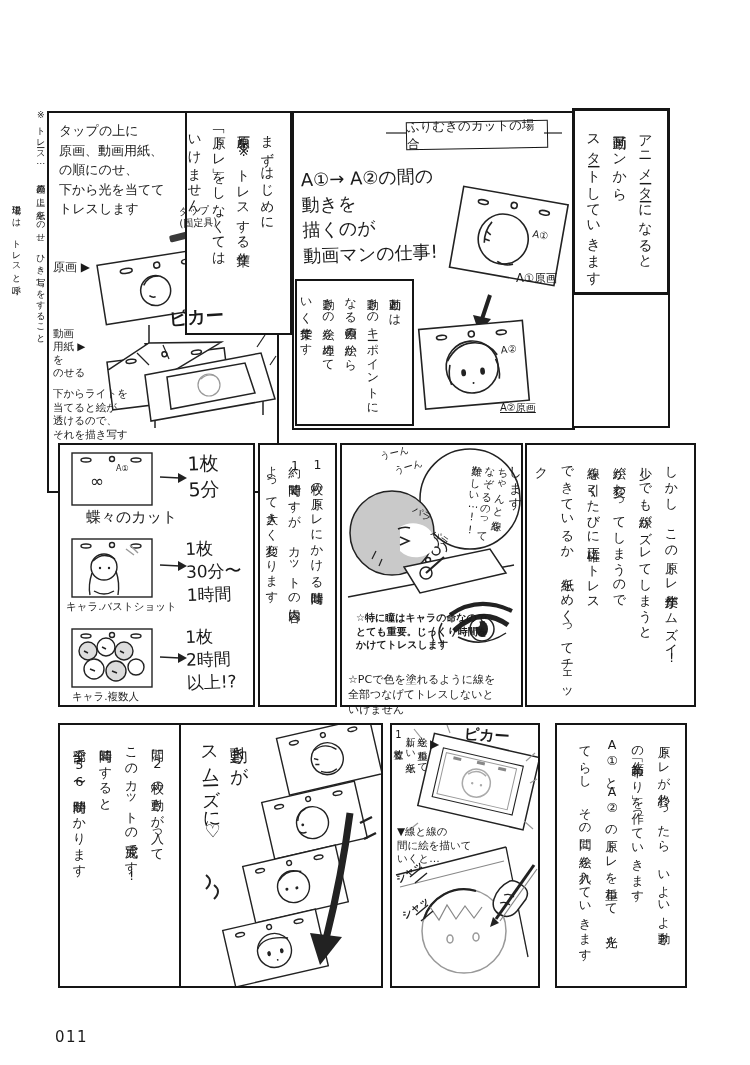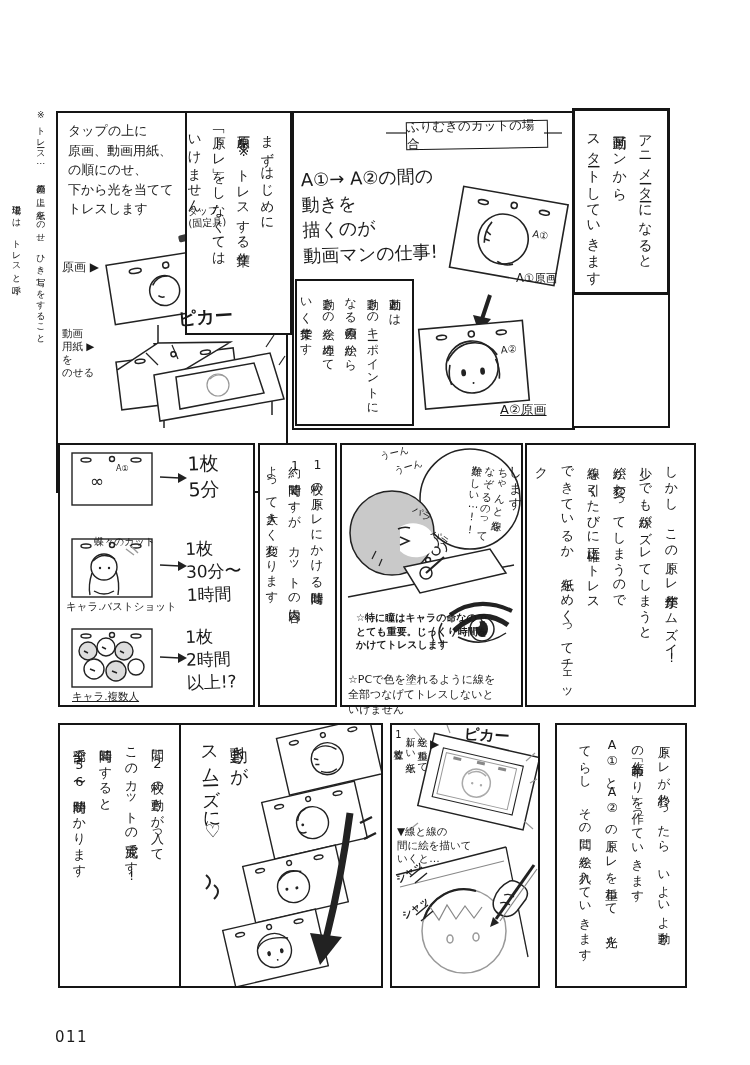--- a/index.html
+++ b/index.html
@@ -9,21 +9,21 @@
   .panel{position:absolute;border:2px solid #151515;background:#fff;box-sizing:border-box;}
   .vbox{writing-mode:vertical-rl;text-orientation:upright;white-space:pre-line;letter-spacing:1px;}
   .pre{white-space:pre-line;}
   .hand{line-height:1.35;}
   .sfx{font-weight:bold;}
   svg{position:absolute;left:0;top:0;}
   .txt{position:absolute;z-index:2;}
   
   #side-note{left:31px;top:110px;width:28px;height:335px;font-size:9px;line-height:1.35;}
   #side-note .c2{margin-top:88px;}
-  #panel-haratore{left:56px;top:111px;width:232px;height:382px;text-decoration:underline;}
+  #panel-haratore{left:47px;top:111px;width:232px;height:382px;text-decoration:underline;}
   #panel-must{left:185px;top:111px;width:107px;height:224px;border-width:2.5px;}
   #must-text{right:10px;top:12px;height:200px;font-size:13.5px;line-height:1.8;}
   #panel-furimuki{left:292px;top:111px;width:283px;height:319px;}
   #panel-intro{left:572px;top:108px;width:98px;height:187px;border-width:3px;}
   #intro-text{right:9px;top:14px;height:160px;font-size:14px;line-height:1.85;}
   #panel-blank{left:572px;top:293px;width:98px;height:135px;}
   
   #panel-times{left:58px;top:443px;width:197px;height:264px;}
   #panel-duration{left:258px;top:443px;width:79px;height:264px;}
   #duration-text{right:7px;top:12px;height:240px;font-size:12.5px;line-height:1.8;}
@@ -94,20 +94,24 @@
 の順にのせ、
 下から光を当てて
 トレスします</div>
     <div class="txt pre hand" style="left:130px;top:92px;font-size:10px;line-height:1.15;transform:rotate(-3deg);">タップ
 (固定具)</div>
     <div class="txt pre hand" style="left:4px;top:146px;font-size:12px;">原画 ▶</div>
     <div class="txt pre hand" style="left:4px;top:214px;font-size:10.5px;line-height:1.25;">動画
 用紙 ▶
 を
 のせる</div>
+    <div class="txt pre hand" style="left:4px;top:274px;font-size:10.5px;line-height:1.3;">下からライトを
+当てると絵が
+透けるので、
+それを描き写す</div>
     <div class="txt sfx hand" style="left:120px;top:192px;font-size:18px;transform:rotate(-4deg);">ピカー</div>
   </div>
 
   <div id="panel-must" class="panel">
     <div id="must-text" class="abs vbox">まずはじめに
 原画を※トレスする作業
 「原トレ」をしなくては
 いけません</div>
   </div>
 
@@ -143,21 +147,21 @@
         <text x="238" y="120" transform="rotate(10 215 122)" font-size="10" fill="#222" stroke="none">A①</text>
         <text x="208" y="243" transform="rotate(-5 178 252)" font-size="10" fill="#222" stroke="none">A②</text>
       </g>
     </svg>
     <div class="txt hand" style="left:112px;top:8px;width:140px;height:26px;border:1.5px solid #151515;font-size:12.5px;display:flex;align-items:center;justify-content:center;transform:rotate(-1deg);">ふりむきのカットの場合</div>
     <div class="txt pre hand" style="left:8px;top:52px;font-size:18px;line-height:1.4;transform:rotate(-2deg);">A①→ A②の間の
 動きを
 描くのが
 動画マンの仕事!</div>
     <div class="txt hand" style="left:222px;top:158px;font-size:11.5px;">A①原画</div>
-    <div class="txt hand" style="left:206px;top:288px;font-size:13px;text-decoration:underline;">A②原画</div>
+    <div class="txt hand" style="left:206px;top:288px;font-size:10px;text-decoration:underline;">A②原画</div>
     <div class="txt vbox" style="left:1px;top:166px;width:119px;height:147px;border:2px solid #151515;background:#fff;font-size:12px;line-height:1.85;padding:8px 6px 0 0;box-sizing:border-box;">動画とは
 動きのキーポイントに
 なる原画の絵から
 動きの絵を埋めて
 いく作業です</div>
   </div>
 
   <div id="panel-intro" class="panel">
     <div id="intro-text" class="abs vbox">アニメーターになると
 動画マンから
@@ -197,28 +201,28 @@
           <circle cx="34" cy="224" r="10" fill="#fff"></circle>
         <circle cx="56" cy="226" r="10" fill="#ddd"></circle>
           <circle cx="76" cy="222" r="8" fill="#fff"></circle>
         <path d="M24,206 l4,2 M42,202 l4,2 M60,206 l4,2 M30,224 l5,2 M52,226 l5,2"></path>
         <line x1="100" y1="212" x2="120" y2="213"></line>
           <polygon points="118,208 118,218 127,213" fill="#222" stroke="none"></polygon>
       </g>
       <text x="30" y="42" font-size="17" fill="#222">∞</text>
       <text x="56" y="26" font-size="8" fill="#222">A①</text>
     </svg>
-    <div class="txt hand" style="left:34px;top:62px;font-size:10px;margin-top:28px;">蝶々のカット</div>
+    <div class="txt hand" style="left:26px;top:62px;font-size:15px;">蝶々のカット</div>
     <div class="txt pre hand" style="left:128px;top:6px;font-size:19px;line-height:1.35;transform:rotate(-2deg);">1枚
 5分</div>
     <div class="txt hand" style="left:6px;top:154px;font-size:10.5px;">キャラ.バストショット</div>
     <div class="txt pre hand" style="left:126px;top:92px;font-size:17px;line-height:1.35;transform:rotate(-2deg);">1枚
 30分〜
  1時間</div>
-    <div class="txt hand" style="left:12px;top:244px;font-size:10.5px;text-decoration:underline;">キャラ.複数人</div>
+    <div class="txt hand" style="left:12px;top:244px;font-size:10.5px;">キャラ.複数人</div>
     <div class="txt pre hand" style="left:126px;top:180px;font-size:17px;line-height:1.35;transform:rotate(-2deg);">1枚
 2時間
  以上!?</div>
   </div>
 
   <div id="panel-duration" class="panel">
     <div id="duration-text" class="abs vbox">1枚の原トレにかける時間は
 約1時間ですが カットの内容に
 よって大きく変わります</div>
   </div>

